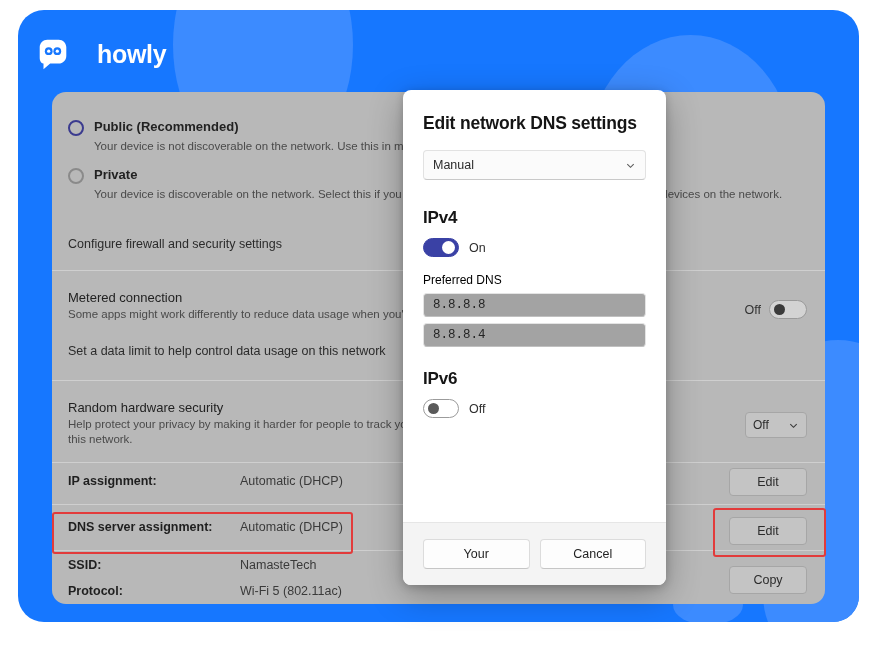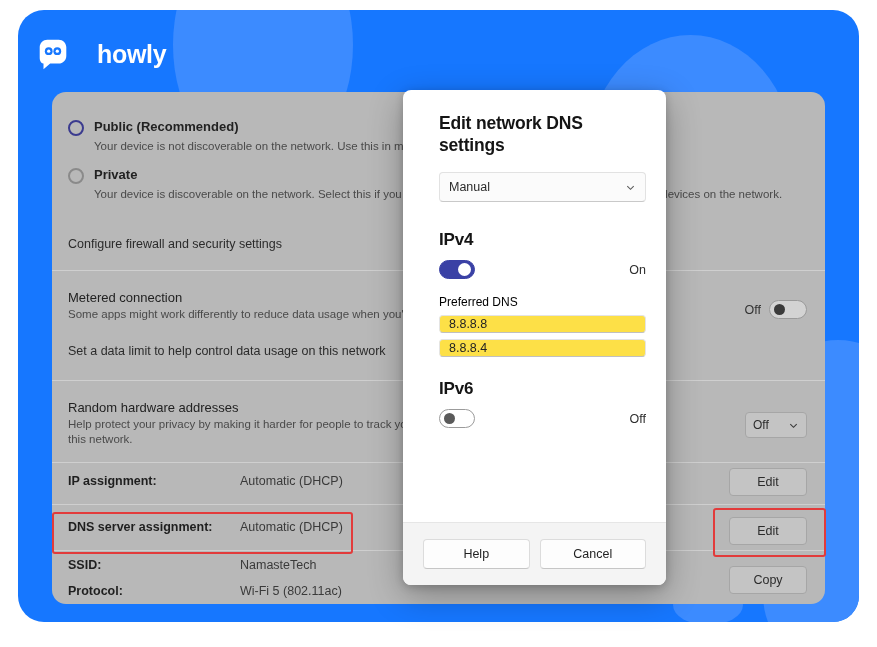--- a/index.html
+++ b/index.html
@@ -142,63 +142,63 @@
     position: absolute;
     left: 403px; top: 90px;
     width: 263px; height: 495px;
     background: #ffffff;
     border-radius: 8px;
     box-shadow: 0 10px 34px rgba(0,0,0,0.30), 0 2px 8px rgba(0,0,0,0.18);
     z-index: 8;
     display: flex; flex-direction: column;
     color: #1b1b1b;
   }
-  .dialog-body { flex: 1 1 auto; padding: 22px 20px 0 36px; }
+  .dialog-body { flex: 1 1 auto; padding: 22px 20px 0 20px; }
   .dialog-title {
     font-size: 17.5px; font-weight: bold; color: #151515;
     letter-spacing: -0.2px; line-height: 22px;
   }
   .select-box {
     margin-top: 16px;
     height: 30px; border-radius: 4px;
     background: #fbfbfb; border: 1px solid #e2e2e2;
     border-bottom-color: #c9c9c9;
     display: flex; align-items: center; justify-content: space-between;
     padding: 0 9px; font-size: 12.5px; color: #2c2c2c;
   }
   .chev { width: 11px; height: 11px; display: block; }
 
   .sec-h {
     font-size: 17px; font-weight: bold; color: #151515;
     margin-top: 28px; letter-spacing: -0.2px;
   }
-  .toggle-line { display: flex; align-items: center; gap: 10px; margin-top: 10px; justify-content: space-between; }
+  .toggle-line { display: flex; align-items: center; gap: 10px; margin-top: 10px; }
   .sw {
     width: 36px; height: 19px; border-radius: 10px;
     position: relative; flex: 0 0 auto;
   }
   .sw.on { background: #3a41a5; border: 1px solid #3a41a5; }
   .sw.on .dot {
     position: absolute; width: 13px; height: 13px; border-radius: 50%;
     background: #ffffff; top: 2px; right: 3px;
   }
   .sw.off { background: #ffffff; border: 1px solid #9b9b9b; }
   .sw.off .dot {
     position: absolute; width: 11px; height: 11px; border-radius: 50%;
     background: #5a5a5a; top: 3px; left: 4px;
   }
   .sw-label { font-size: 12.5px; color: #2e2e2e; }
 
   .field-label { font-size: 12px; color: #000000; margin-top: 16px; }
   .field-input {
-    margin-top: 6px; height: 18px; border-radius: 4px;
-    background: #fde047; border: 1px solid #e4e4e4;
+    margin-top: 6px; height: 24px; border-radius: 4px;
+    background: #a3a3a3; border: 1px solid #e4e4e4;
     border-bottom: 1px solid #c0c0c0;
     display: flex; align-items: center; padding: 0 9px;
-    font-size: 12.5px; color: #242424;
+    font-size: 12.5px; color: #242424; font-family: Liberation Mono, monospace;
   }
 
   .dialog-footer {
     flex: 0 0 auto;
     background: #f4f4f4;
     border-top: 1px solid #e6e6e6;
     border-radius: 0 0 8px 8px;
     padding: 16px 20px;
     display: flex; gap: 10px;
   }
@@ -266,21 +266,21 @@
         <span class="toggle-label">Off</span>
         <span class="win-toggle">
             <span class="knob"></span>
           </span>
       </div>
 
       <a class="link" style="top:252px;">Set a data limit to help control data usage on this network</a>
       <div class="divider" style="top:288px;"></div>
 
       <div style="position:absolute; left:16px; top:308px; right:160px;">
-        <div class="sec-title">Random hardware addresses</div>
+        <div class="sec-title">Random hardware security</div>
         <div class="sec-desc">Help protect your privacy by making it harder for people to track your device                  es effect the next time you connect to this network.</div>
       </div>
       <div class="ctrl" style="top:320px; right:18px;">
         <div class="combo">
           <span>Off</span>
           <svg class="chev" viewBox="0 0 12 12">
             <path d="M2.5 4.5L6 8l3.5-3.5" fill="none" stroke="#3a3a3a" stroke-width="1.2"></path>
           </svg>
         </div>
       </div>
@@ -361,21 +361,21 @@
       <div class="toggle-line">
         <span class="sw off">
             <span class="dot"></span>
           </span>
         <span class="sw-label">Off</span>
       </div>
     </div>
 
     <div class="dialog-footer">
       <div class="dlg-btn">
-        <span>Help</span>
+        <span>Your</span>
       </div>
       <div class="dlg-btn">
         <span>Cancel</span>
       </div>
     </div>
   </div>
 
 </div>
 
 </body></html>

